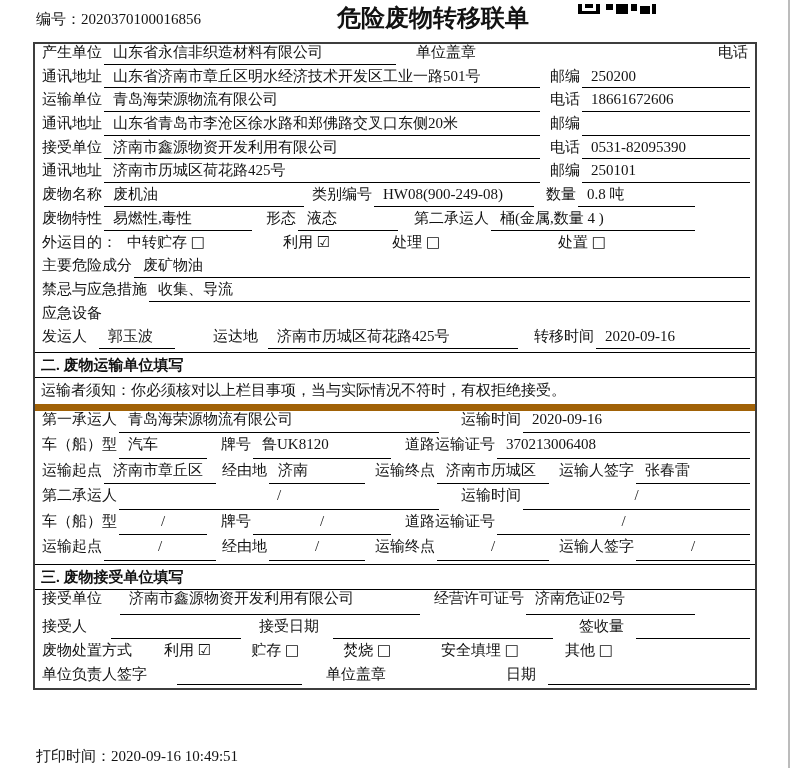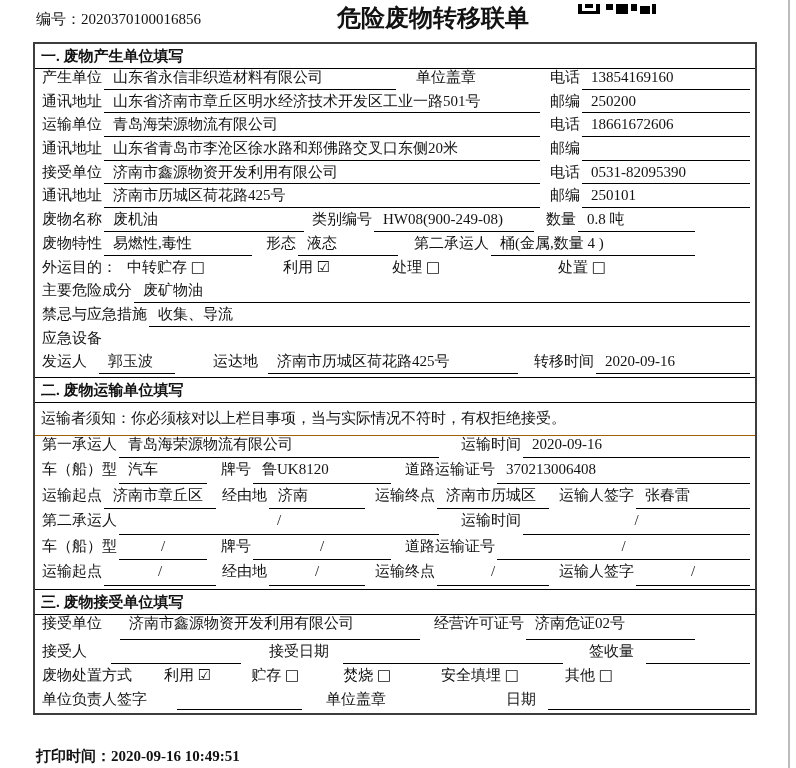--- a/index.html
+++ b/index.html
@@ -15,38 +15,38 @@
     position:absolute;left:33px;top:42px;width:724px;box-sizing:border-box;
     border:2px solid #3d3d3d;background:#fff;
   }
   .sec-h{
     font-weight:bold;font-size:15px;line-height:23px;padding:1px 6px 0 6px;height:25px;
     box-sizing:border-box;border-bottom:1px solid #000;
   }
   .bt{border-top:1px solid #000;height:26px;}
   .notice{
     box-sizing:border-box;height:33px;display:flex;align-items:center;
-    padding:0 6px;font-size:15px;border-bottom:1px solid #a16207;
+    padding:0 6px;font-size:15px;border-bottom:7px solid #a16207;
   }
   .row{
     display:flex;box-sizing:border-box;
     padding:0 5px 3px 5px;font-size:15px;line-height:17px;
   }
   .r1{height:23.7px;}   
   .r2{height:25.5px;}   
   .lbl{white-space:nowrap;padding:0 2px;flex:0 0 auto;}
   .val{
     border-bottom:1px solid #000;white-space:nowrap;box-sizing:border-box;
     padding:0 4px 0 9px;min-height:17px;overflow:hidden;flex:0 0 auto;
   }
   .fill{flex:1 1 auto;}
   .c{text-align:center;padding:0;}
   .opt{white-space:nowrap;flex:0 0 auto;}
   .box{font-family:"DejaVu Sans",sans-serif;font-size:15px;}
-  .footer{position:absolute;left:36px;top:747px;font-size:15px;white-space:nowrap;font-weight:bold;}
+  .footer{position:absolute;left:36px;top:747px;font-size:15px;white-space:nowrap;}
 </style>
 </head>
 <body>
 
 <div class="doc-no"><span>编号：</span><span>2020370100016856</span></div>
 <div class="form-title">危险废物转移联单</div>
 <div class="qr-frag">
   <svg width="78" height="10" viewBox="0 0 78 10" fill="#000">
     <rect x="0" y="0" width="4" height="10"></rect>
       <rect x="0" y="7" width="22" height="3"></rect>
@@ -56,28 +56,26 @@
       <rect x="38" y="0" width="12" height="10"></rect>
     <rect x="53" y="0" width="6" height="7"></rect>
       <rect x="62" y="2" width="10" height="8"></rect>
     <rect x="74" y="0" width="4" height="10"></rect>
   </svg>
 </div>
 <div class="page-edge"></div>
 
 <div class="form">
 
-  <div class="sec-h">一. 废物产生单位填写</div>
 
   <div class="row r1">
     <span class="lbl">产生单位</span>
     <span class="val" style="width:292px">山东省永信非织造材料有限公司</span>
     <span class="lbl" style="margin-left:18px">单位盖章</span>
     <span class="lbl" style="margin-left:auto">电话</span>
-    <span class="val fill" style="max-width:168px;min-width:168px">13854169160</span>
   </div>
 
   <div class="row r1">
     <span class="lbl">通讯地址</span>
     <span class="val fill" style="margin-right:8px">山东省济南市章丘区明水经济技术开发区工业一路501号</span>
     <span class="lbl">邮编</span>
     <span class="val" style="width:168px">250200</span>
   </div>
 
   <div class="row r1">
@@ -219,21 +217,21 @@
   <div class="row" style="height:28px">
     <span class="lbl">接受单位</span>
     <span class="val" style="width:300px;margin-left:16px">济南市鑫源物资开发利用有限公司</span>
     <span class="lbl" style="margin-left:12px">经营许可证号</span>
     <span class="val fill" style="margin-right:55px">济南危证02号</span>
   </div>
 
   <div class="row" style="height:24px">
     <span class="lbl">接受人</span>
     <span class="val" style="width:130px;margin-left:22px"></span>
-    <span class="lbl" style="margin-left:26px">接受日期</span>
+    <span class="lbl" style="margin-left:16px">接受日期</span>
     <span class="val" style="width:220px;margin-left:12px"></span>
     <span class="lbl" style="margin-left:24px">签收量</span>
     <span class="val fill" style="margin-left:10px"></span>
   </div>
 
   <div class="row" style="height:24px">
     <span class="lbl">废物处置方式</span>
     <span class="opt" style="margin-left:30px"><span>利用</span> <span class="box">☑</span></span>
     <span class="opt" style="margin-left:40px"><span>贮存</span> <span class="box">□</span></span>
     <span class="opt" style="margin-left:44px"><span>焚烧</span> <span class="box">□</span></span>

